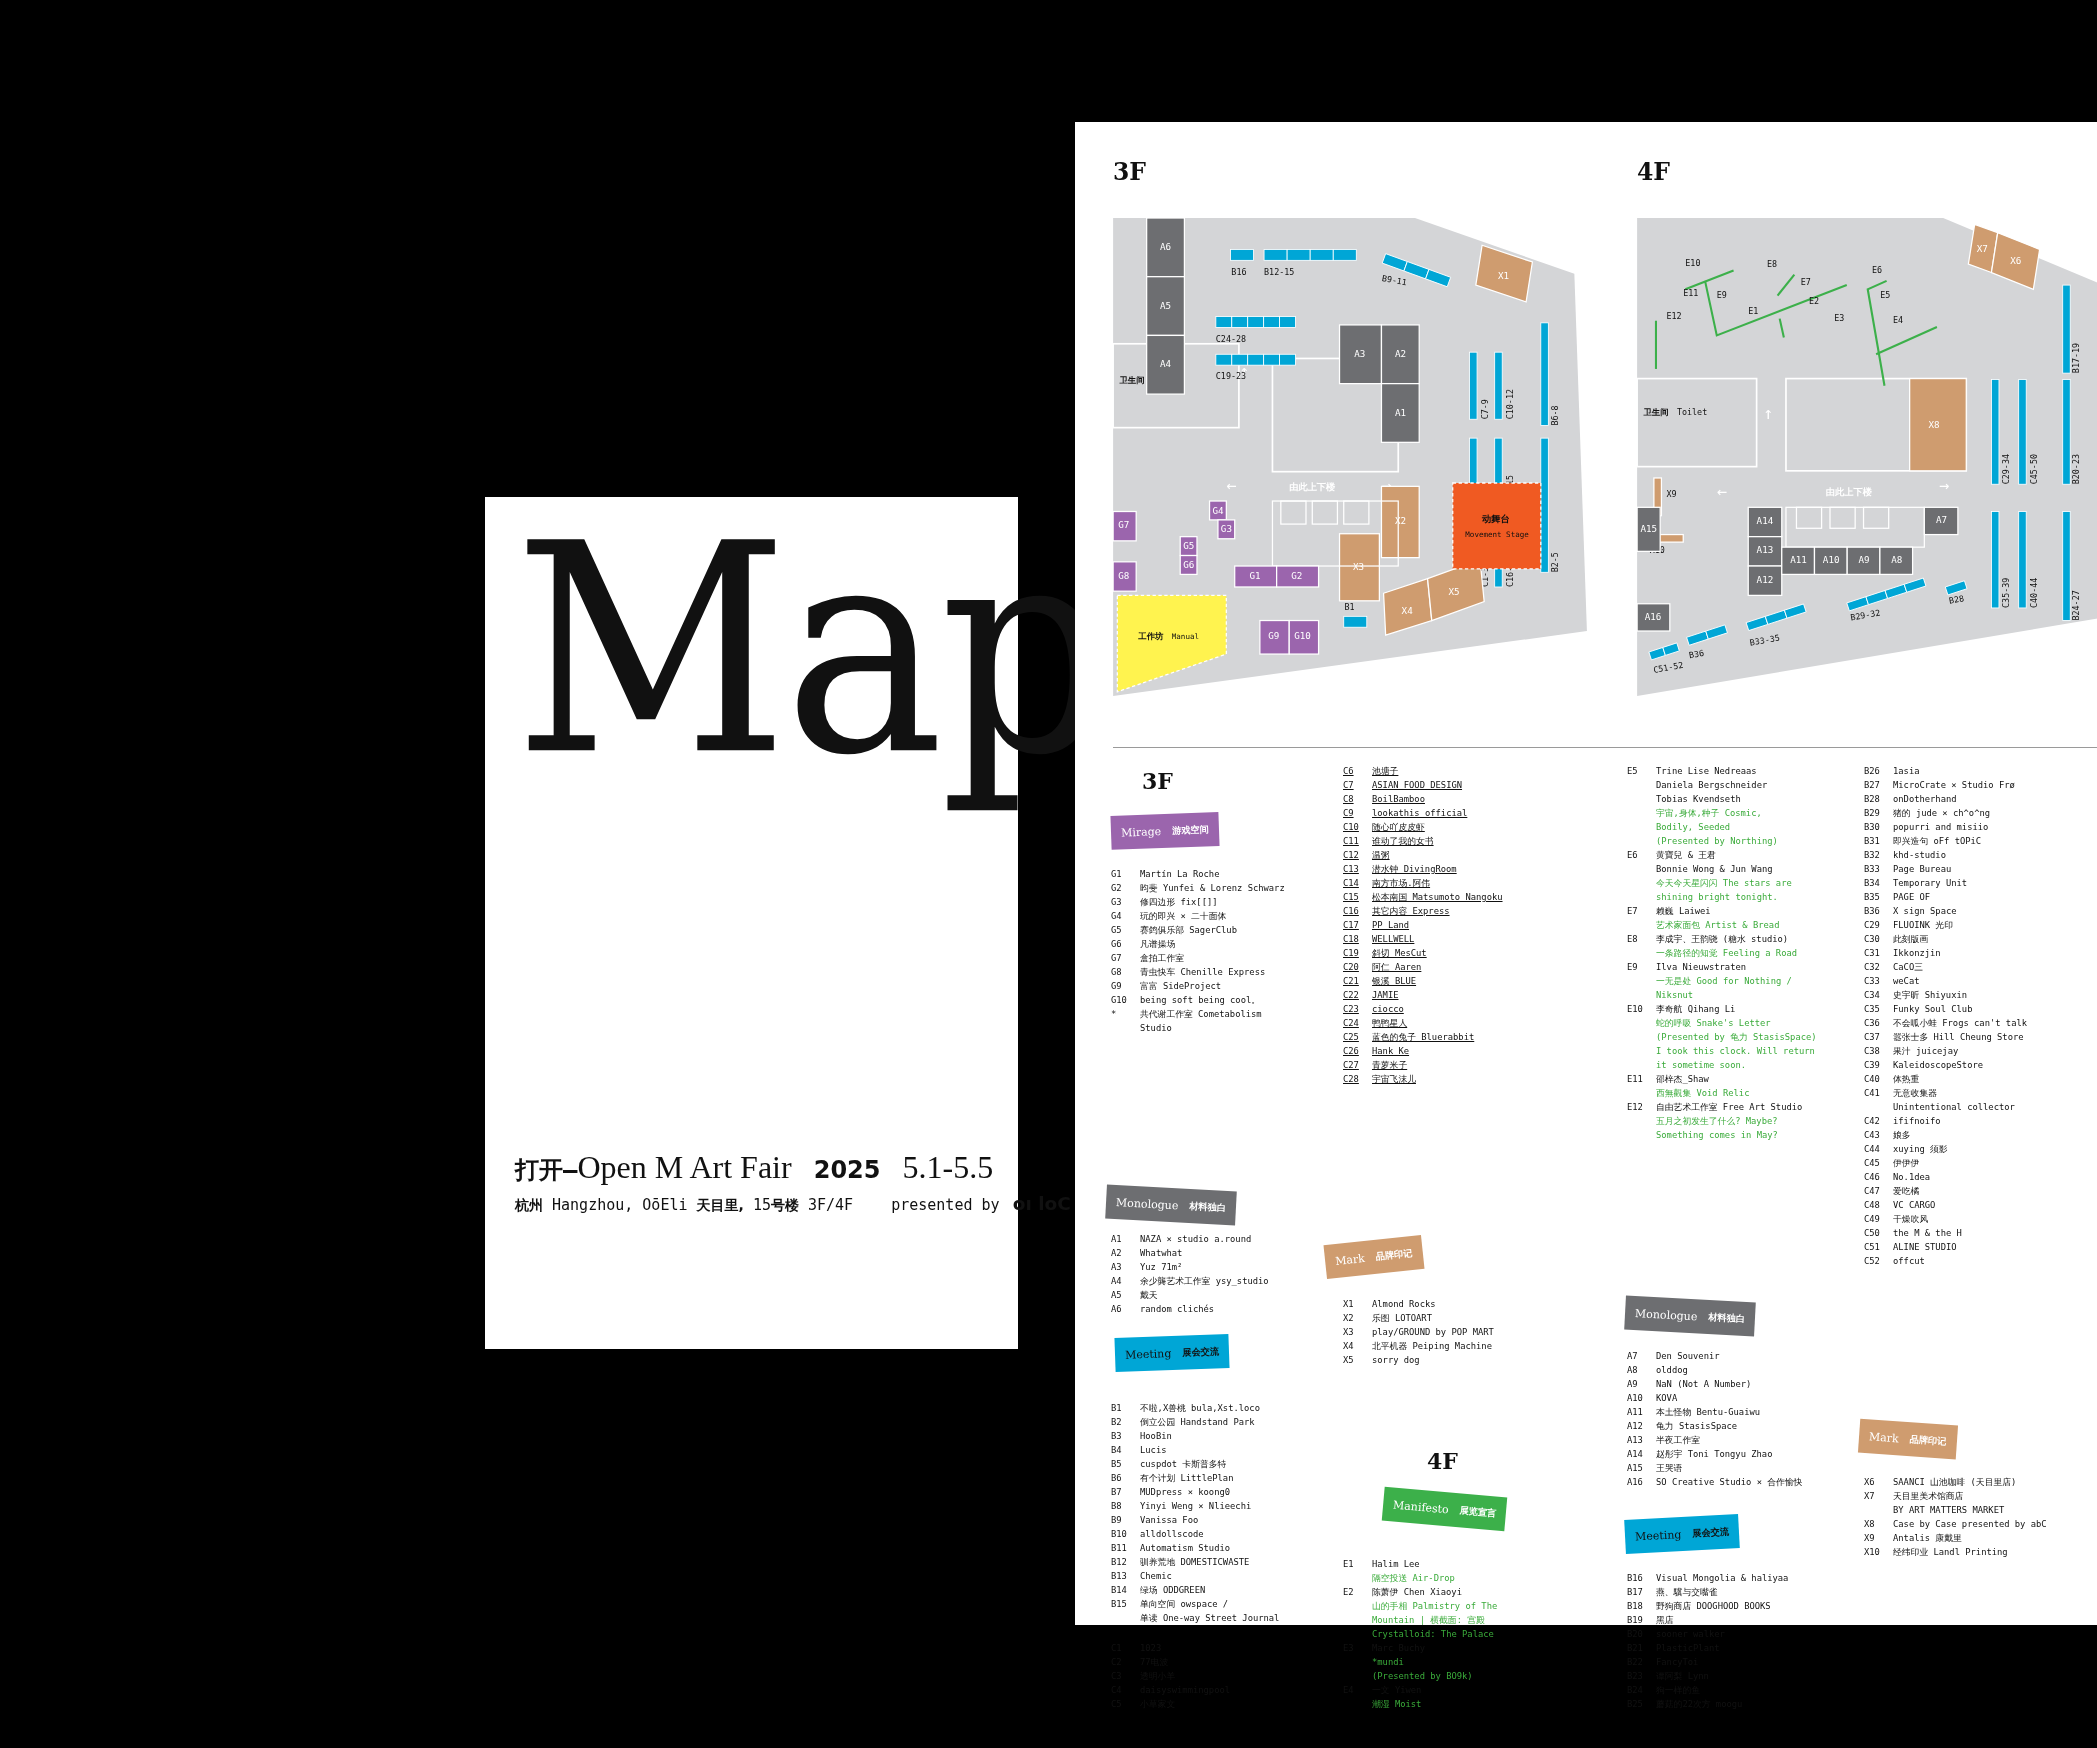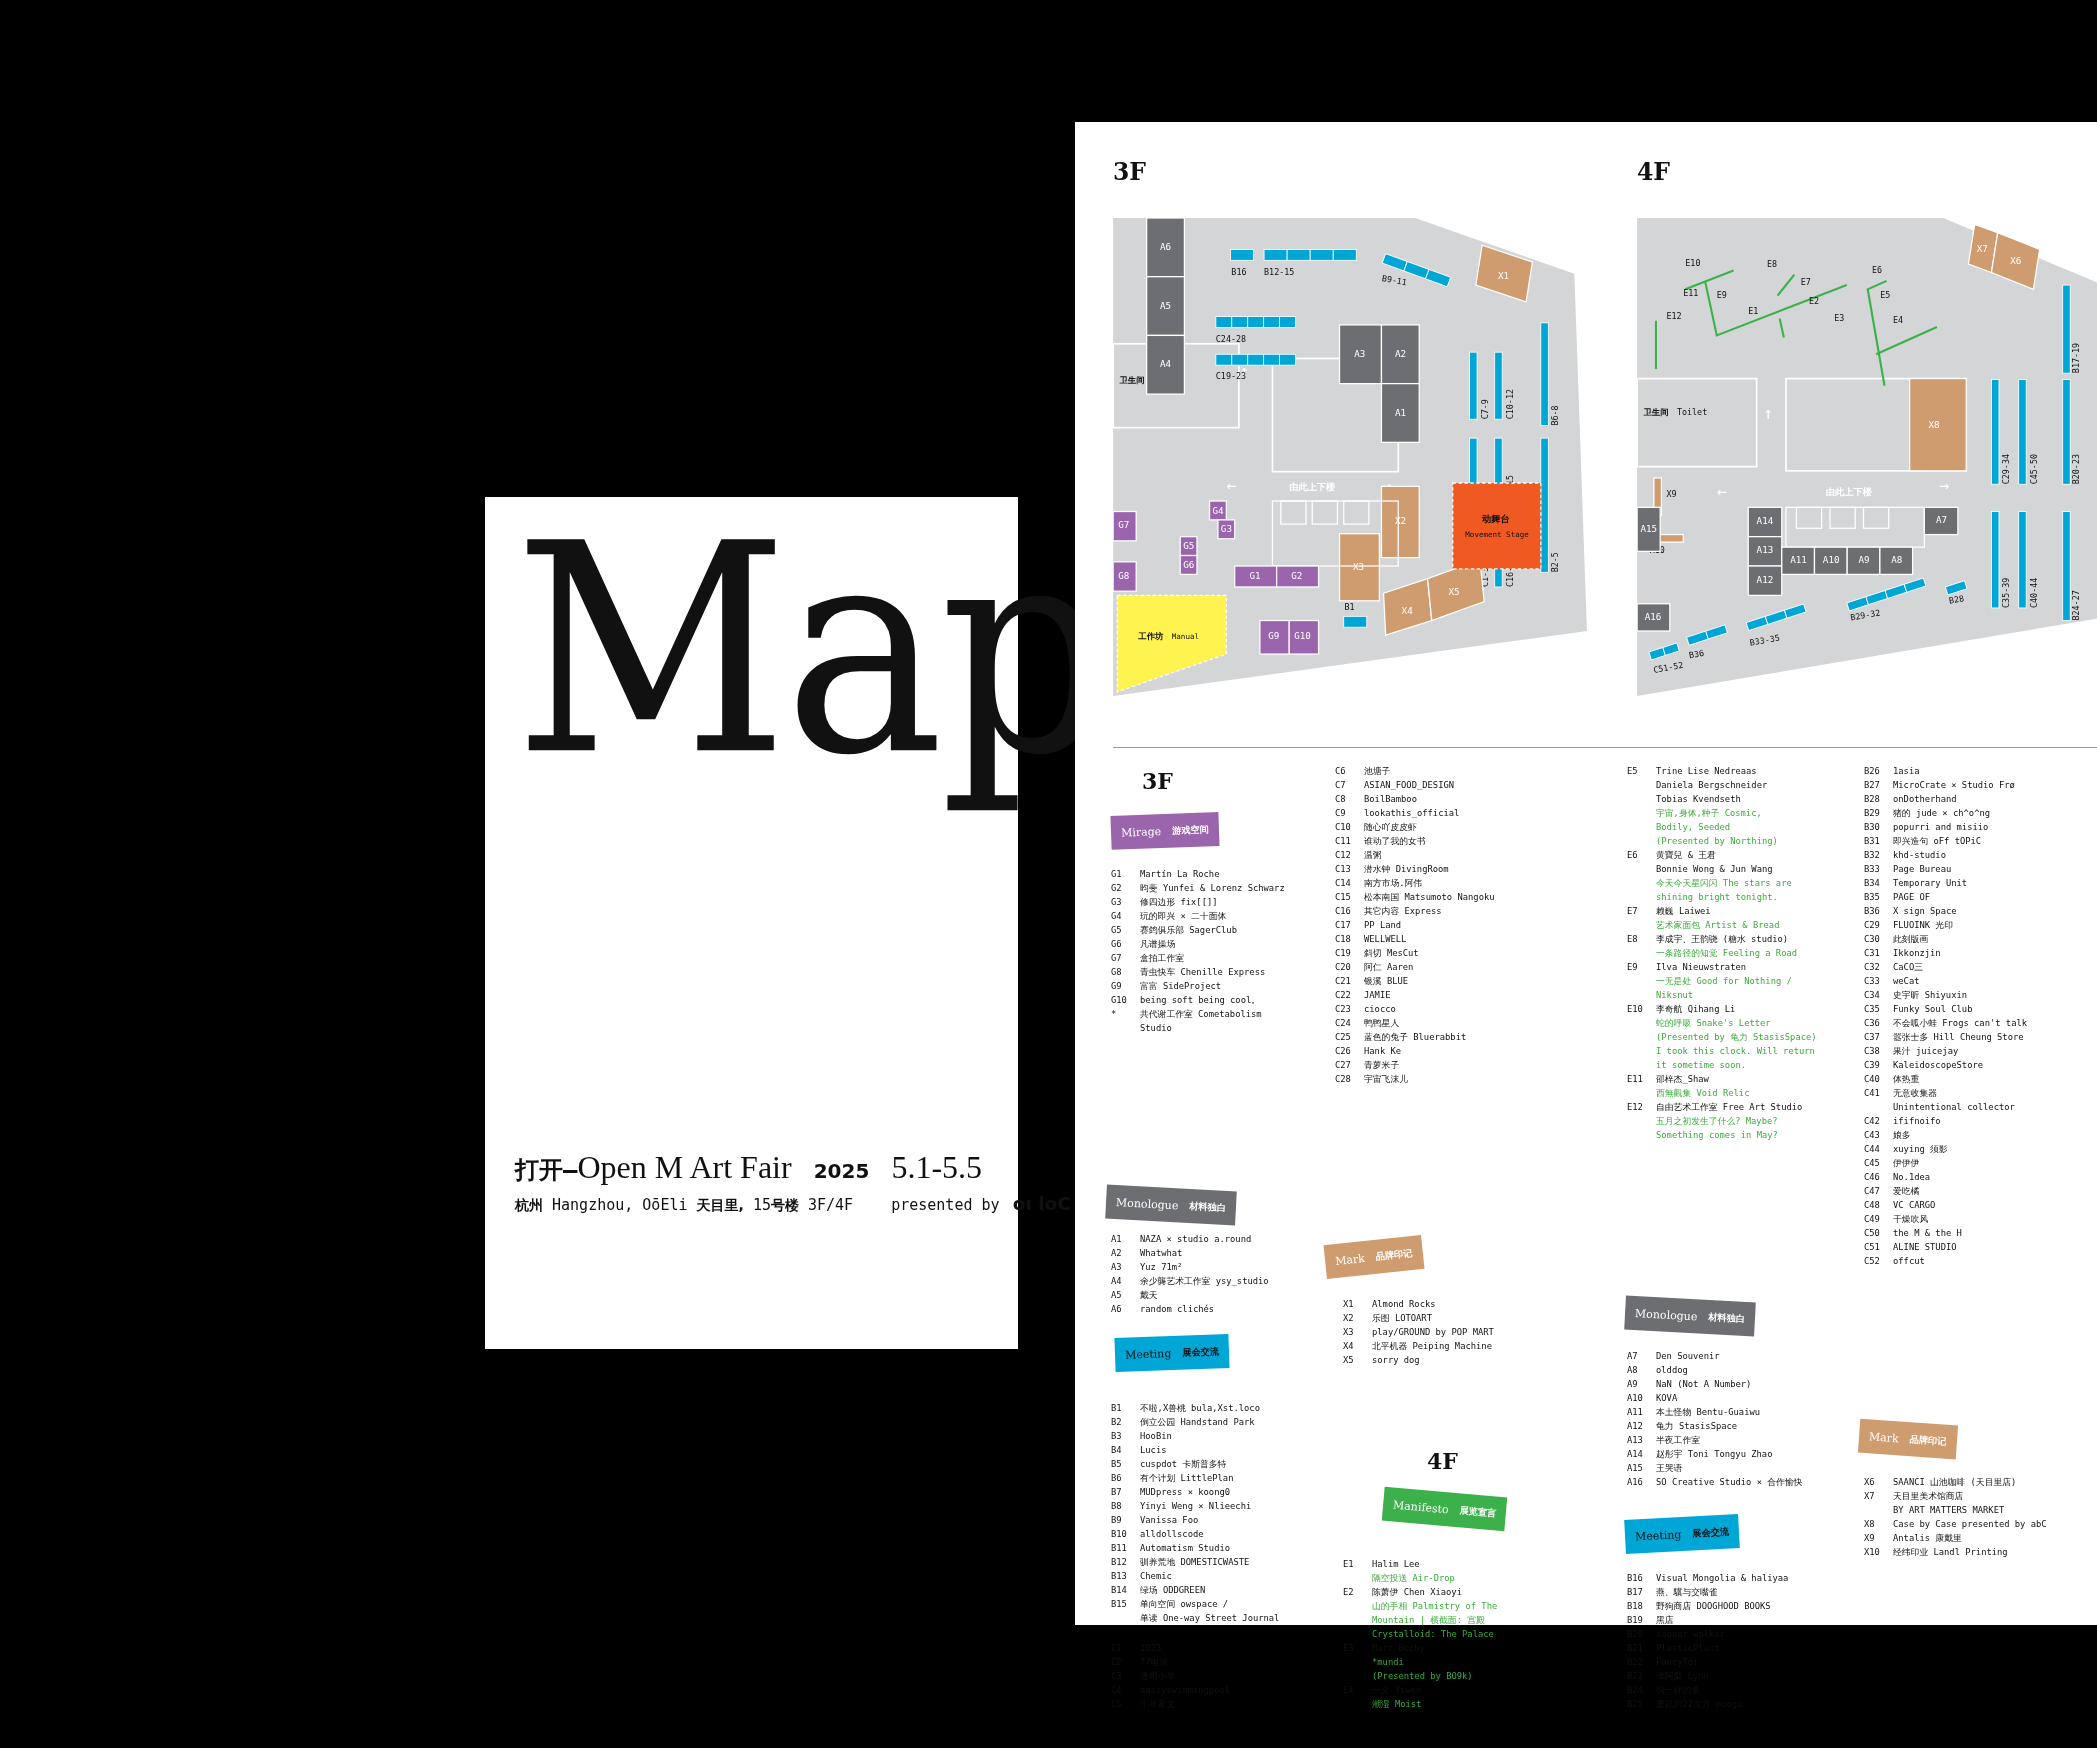--- a/index.html
+++ b/index.html
@@ -5,21 +5,21 @@
   * { box-sizing: border-box; margin: 0; padding: 0; }
   html, body { width: 2622px; height: 1748px; background: #000; overflow: hidden; }
   body { position: relative; font-family: "DejaVu Sans Mono", "Liberation Mono", monospace; color: #111; }
 
   
   .poster { position: absolute; left: 485px; top: 497px; width: 533px; height: 852px; background: #fff; }
   .poster-title { position: absolute; left: 29px; top: 8.4px; font-family: "DejaVu Serif", "Liberation Serif", serif;
     font-size: 268px; line-height: 1; letter-spacing: -4.2px; font-weight: 400; transform: scaleY(1.08); transform-origin: top left; }
   .poster-line1 { position: absolute; left: 30px; top: 652px; font-size: 24px; font-weight: 700; white-space: nowrap; }
   .poster-line1 .en { font-family: "Liberation Serif", serif; font-weight: 400; font-size: 32px; }
-  .poster-line1 .year { font-family: "DejaVu Sans", sans-serif; font-weight: 900; font-size: 20px; margin: 0 7.6px; }
+  .poster-line1 .year { font-family: "DejaVu Sans", sans-serif; font-weight: 900; font-size: 24px; margin: 0 7.6px; }
   .poster-line2 { position: absolute; left: 30px; top: 696px; font-size: 15px; white-space: nowrap; }
   .poster-line2 .cn { font-family: "DejaVu Sans", sans-serif; font-weight: 700; font-size: 14px; }
   .poster-line2 .presented { margin-left: 29px; margin-top: 24px; }
   .poster-line2 .logo { font-family: "DejaVu Sans", sans-serif; font-weight: 900; font-size: 18.5px; margin-left: 4.2px; }
 
   
   .sheet { position: absolute; left: 1075px; top: 122px; width: 1068px; height: 1503px; background: #fff; }
   .floor-label { position: absolute; font-family: "DejaVu Serif", "Liberation Serif", serif; font-weight: 700; font-size: 23.5px; }
   .map { position: absolute; }
   .divider { position: absolute; left: 38px; top: 625px; width: 992px; height: 1.3px; background: #9a9a9a; }
@@ -502,21 +502,21 @@
       <div class="row">
         <span class="code">C4</span>
         <span class="name">daisyswimmingpool</span>
       </div>
       <div class="row">
         <span class="code">C5</span>
         <span class="name">小草家文</span>
       </div>
     </div>
 
-  <div class="list" id="list-meet3c2" style="left:260px;top:642px;">
+  <div class="list" id="list-meet3c2" style="left:268px;top:642px;text-decoration:underline;">
       <div class="row">
         <span class="code">C6</span>
         <span class="name">池塘子</span>
       </div>
       <div class="row">
         <span class="code">C7</span>
         <span class="name">ASIAN_FOOD_DESIGN</span>
       </div>
       <div class="row">
         <span class="code">C8</span>

